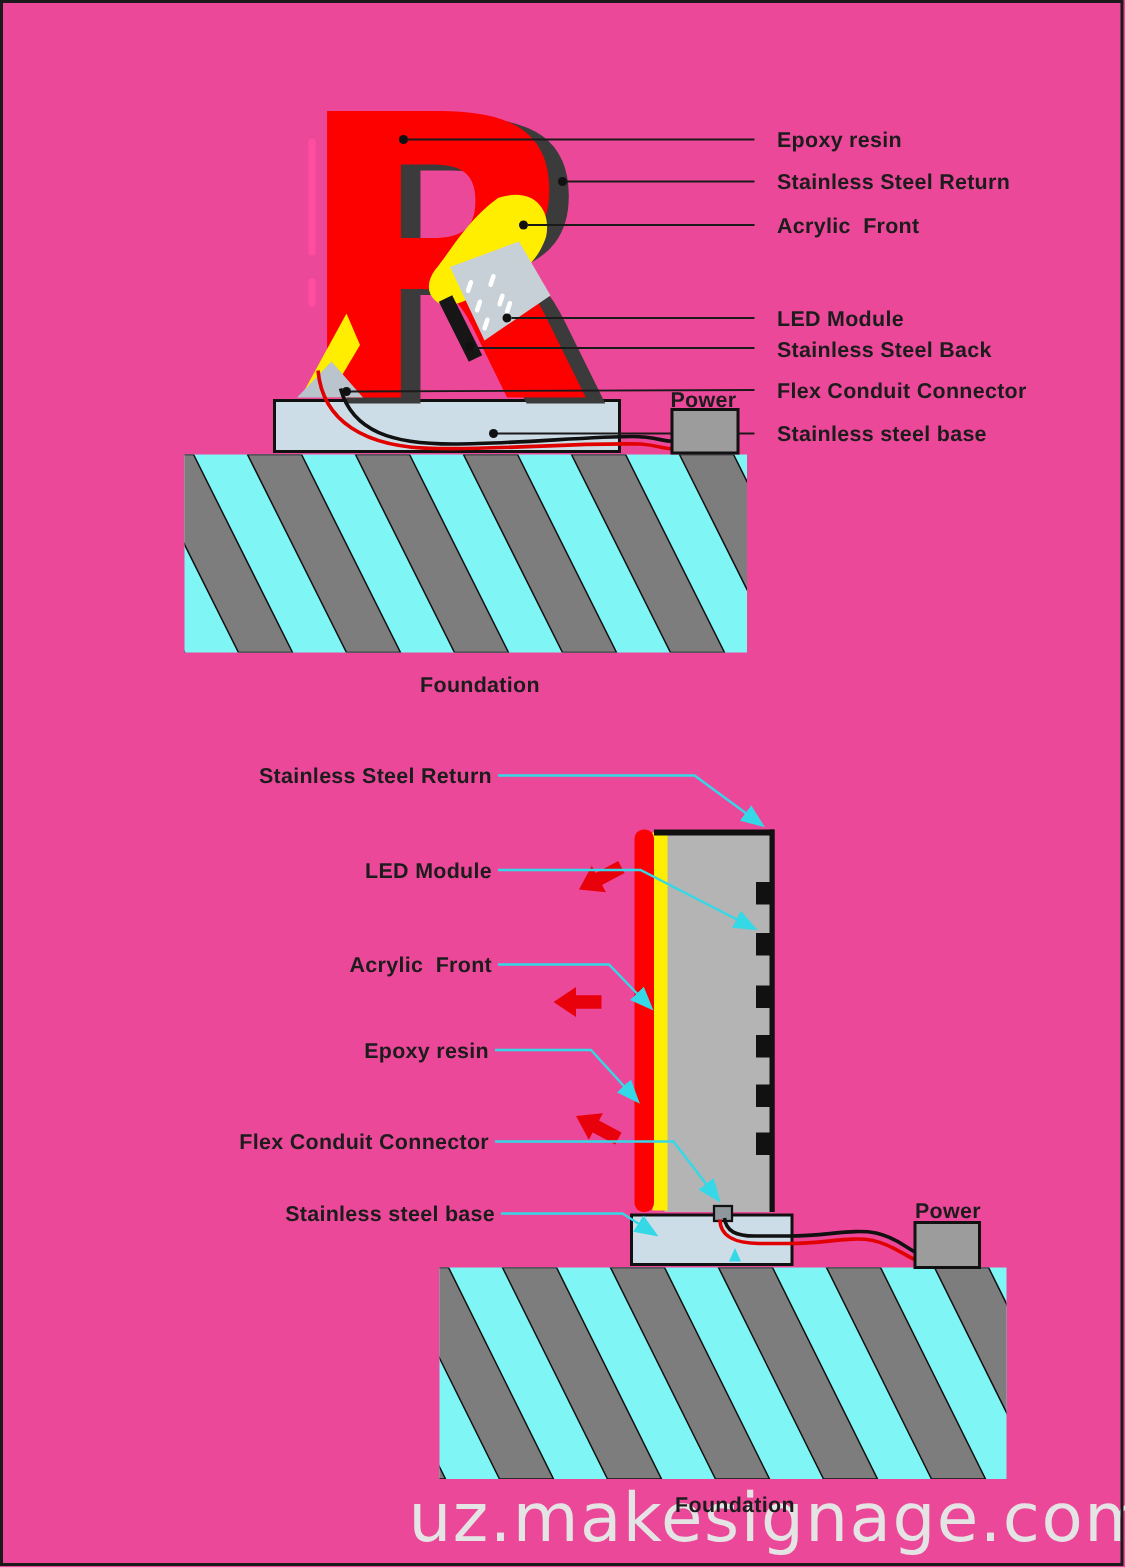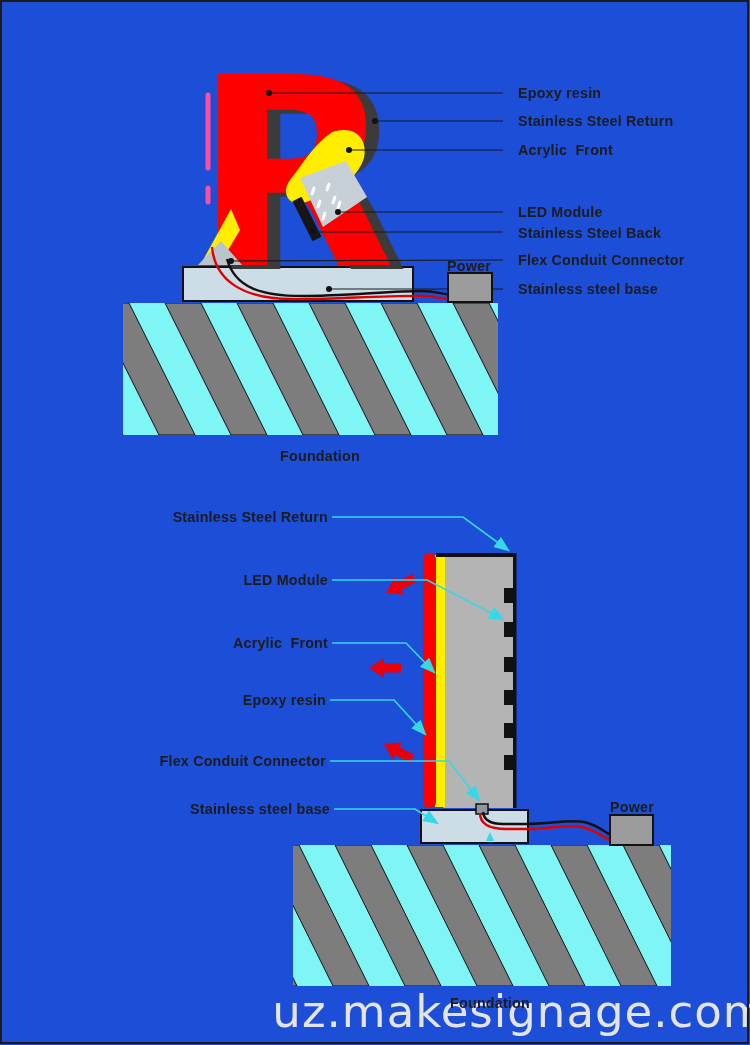--- a/index.html
+++ b/index.html
@@ -1,17 +1,17 @@
 <!DOCTYPE html>
 <html><head>
 <meta charset="utf-8">
 <style>
   html,body{margin:0;padding:0;background:#fff;}
   .page{
-    position:relative;width:750px;height:1045px;background:#1d4ed8;
+    position:relative;width:750px;height:1045px;background:#ec4899;
     font-family:"Liberation Sans",sans-serif;overflow:hidden;
   }
   svg text{font-family:"Liberation Sans",sans-serif;}
   .callout{font-size:14.3px;font-weight:600;fill:#1c1c1c;letter-spacing:.2px;}
   .pre{white-space:pre;}
   .letterR{font-family:"DejaVu Sans",sans-serif;font-weight:bold;font-size:262px;}
   .watermark{font-family:"DejaVu Sans",sans-serif;font-size:45px;fill:#e4e4e4;letter-spacing:1px;}
   .leader{stroke:#1a1a1a;stroke-width:1.2;fill:none;}
   .cyanleader{stroke:#35d8e6;stroke-width:1.6;fill:none;}
   .wire-black{stroke:#111;stroke-width:2.4;fill:none;}

